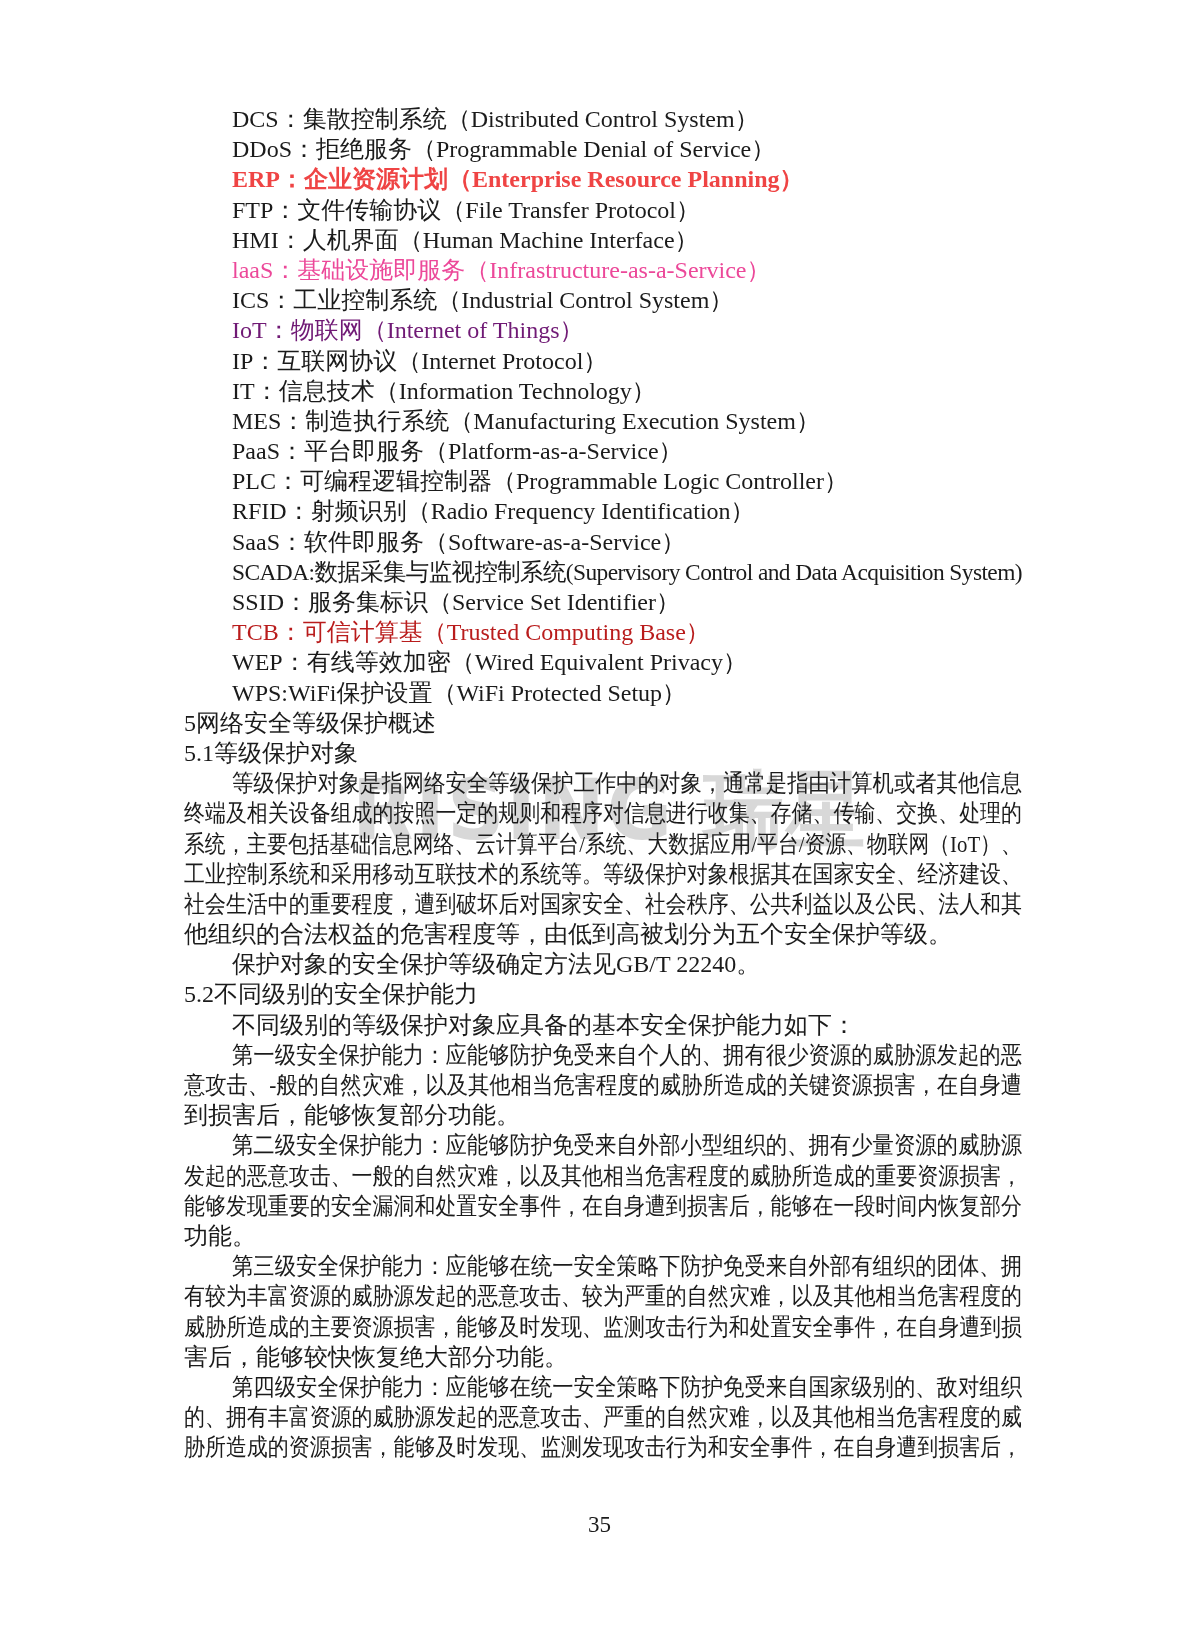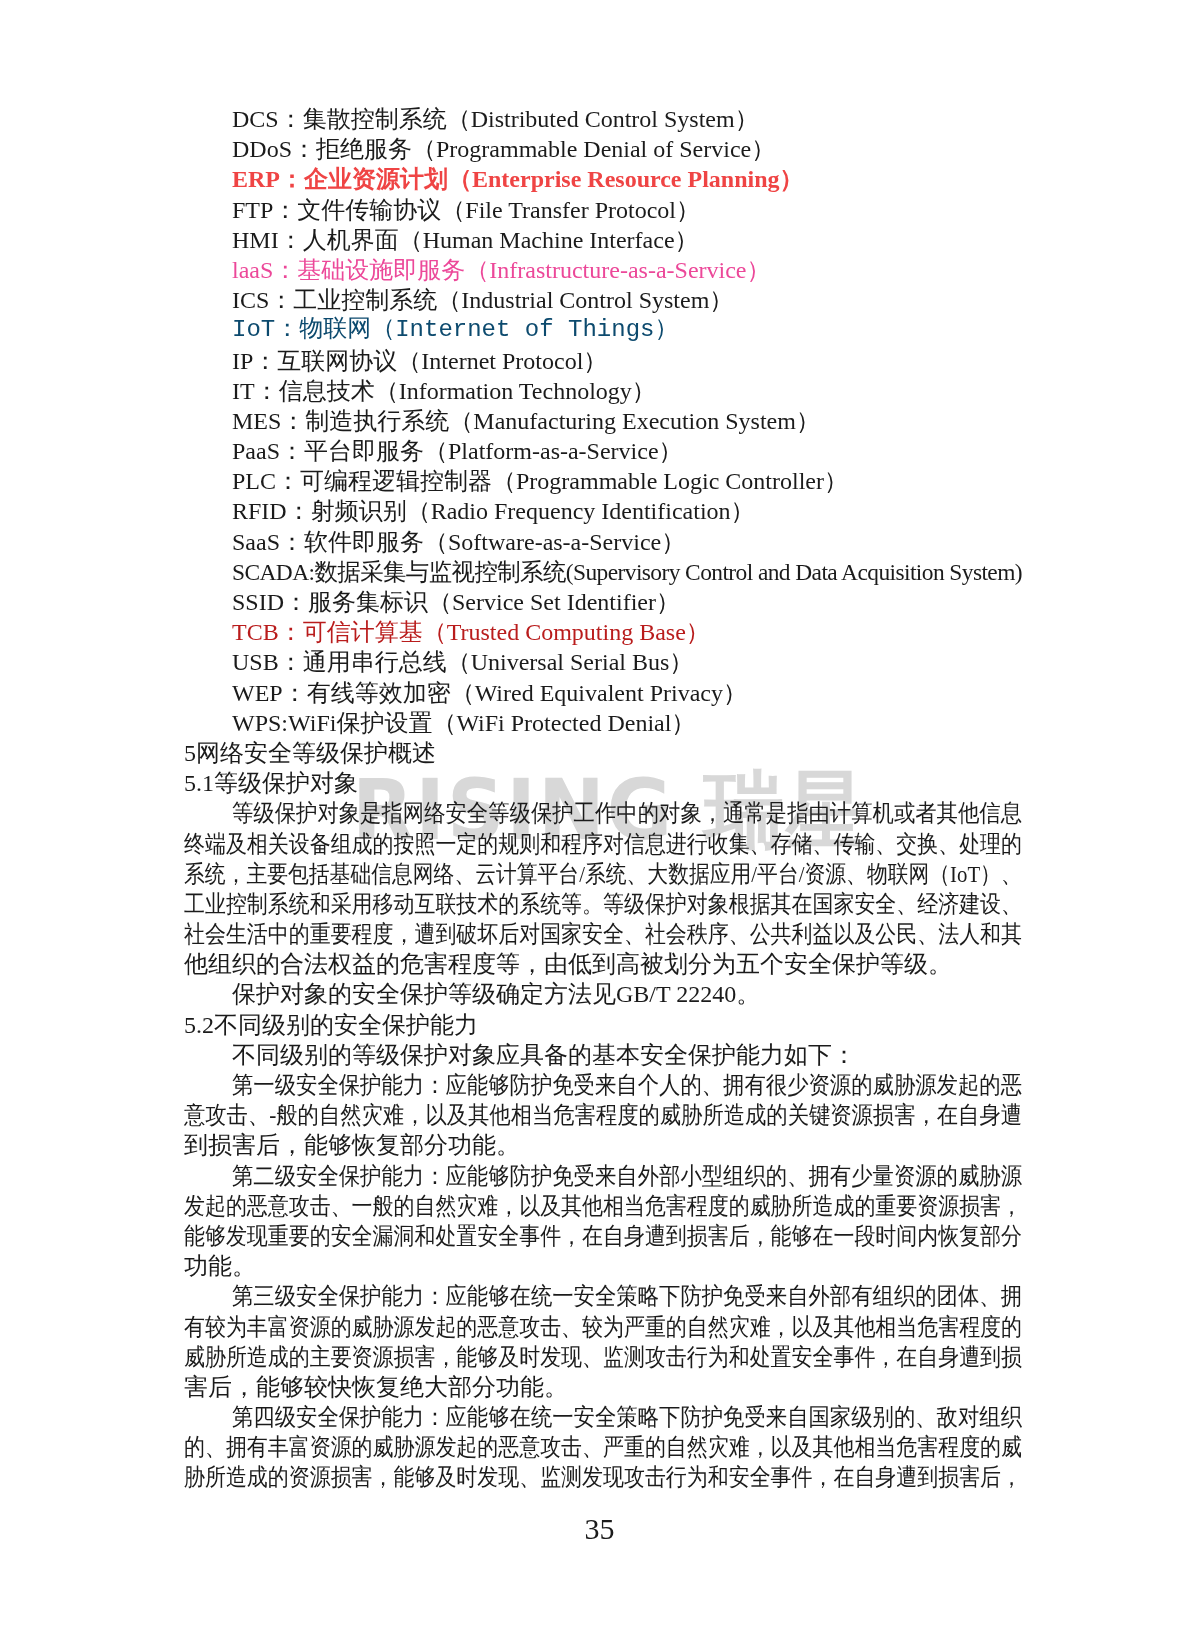--- a/index.html
+++ b/index.html
@@ -43,21 +43,21 @@
   .line.list, .line.list-condensed, .line.indent { margin-left: 48px; }
   .line.heading, .line.flush { margin-left: 0; }
   .line.list-condensed { letter-spacing: -0.6px; }
   .page-number {
     position: absolute;
     left: 0;
     top: 1512px;
     width: 100%;
     text-align: center;
     z-index: 1;
-    font-size: 30px;
+    font-size: 23px;
     color: #1b1b1b;
   }
 </style>
 </head>
 <body>
 
 <div class="page">
   <div class="watermark" style="color: rgb(216, 216, 216); transform-origin: left top; transform: scaleX(0.950185);">RISING 瑞星</div>
 
   <div class="content">
@@ -69,21 +69,21 @@
       <div class="line list" style="color: #ef4444; font-weight: bold;">ERP：企业资源计划（Enterprise Resource Planning）</div>
 
       <div class="line list" style="color: rgb(27, 27, 27);">FTP：文件传输协议（File Transfer Protocol）</div>
 
       <div class="line list" style="color: rgb(27, 27, 27);">HMI：人机界面（Human Machine Interface）</div>
 
       <div class="line list" style="color: #ec4899;">laaS：基础设施即服务（Infrastructure-as-a-Service）</div>
 
       <div class="line list" style="color: rgb(27, 27, 27);">ICS：工业控制系统（Industrial Control System）</div>
 
-      <div class="line list" style="color: #0c4a6e; font-family: Liberation Mono, monospace;">IoT：物联网（Internet of Things）</div>
+      <div class="line list" style="color: #701a75;">IoT：物联网（Internet of Things）</div>
 
       <div class="line list" style="color: rgb(27, 27, 27);">IP：互联网协议（Internet Protocol）</div>
 
       <div class="line list" style="color: rgb(27, 27, 27);">IT：信息技术（Information Technology）</div>
 
       <div class="line list" style="color: rgb(27, 27, 27);">MES：制造执行系统（Manufacturing Execution System）</div>
 
       <div class="line list" style="color: rgb(27, 27, 27);">PaaS：平台即服务（Platform-as-a-Service）</div>
 
       <div class="line list" style="color: rgb(27, 27, 27);">PLC：可编程逻辑控制器（Programmable Logic Controller）</div>
@@ -91,25 +91,24 @@
       <div class="line list" style="color: rgb(27, 27, 27);">RFID：射频识别（Radio Frequency Identification）</div>
 
       <div class="line list" style="color: rgb(27, 27, 27);">SaaS：软件即服务（Software-as-a-Service）</div>
 
       <div class="line list-condensed" style="color: rgb(27, 27, 27); transform-origin: left center; transform: scaleX(0.976514);">SCADA:数据采集与监视控制系统(Supervisory Control and Data Acquisition System)</div>
 
       <div class="line list" style="color: rgb(27, 27, 27);">SSID：服务集标识（Service Set Identifier）</div>
 
       <div class="line list" style="color: #b91c1c;">TCB：可信计算基（Trusted Computing Base）</div>
 
-      <div class="line list" style="color: rgb(27, 27, 27);">USB：通用串行总线（Universal Serial Bus）</div>
 
       <div class="line list" style="color: rgb(27, 27, 27);">WEP：有线等效加密（Wired Equivalent Privacy）</div>
 
-      <div class="line list" style="color: rgb(27, 27, 27);">WPS:WiFi保护设置（WiFi Protected Denial）</div>
+      <div class="line list" style="color: rgb(27, 27, 27);">WPS:WiFi保护设置（WiFi Protected Setup）</div>
 
       <div class="line heading" style="color: rgb(27, 27, 27);">5网络安全等级保护概述</div>
 
       <div class="line heading" style="color: rgb(27, 27, 27);">5.1等级保护对象</div>
 
       <div class="line indent" style="color: rgb(27, 27, 27); transform-origin: left center; transform: scaleX(0.88964);">等级保护对象是指网络安全等级保护工作中的对象，通常是指由计算机或者其他信息</div>
 
       <div class="line flush" style="color: rgb(27, 27, 27); transform-origin: left center; transform: scaleX(0.872917);">终端及相关设备组成的按照一定的规则和程序对信息进行收集、存储、传输、交换、处理的</div>
 
       <div class="line flush" style="color: rgb(27, 27, 27); transform-origin: left center; transform: scaleX(0.866598);">系统，主要包括基础信息网络、云计算平台/系统、大数据应用/平台/资源、物联网（IoT）、</div>

